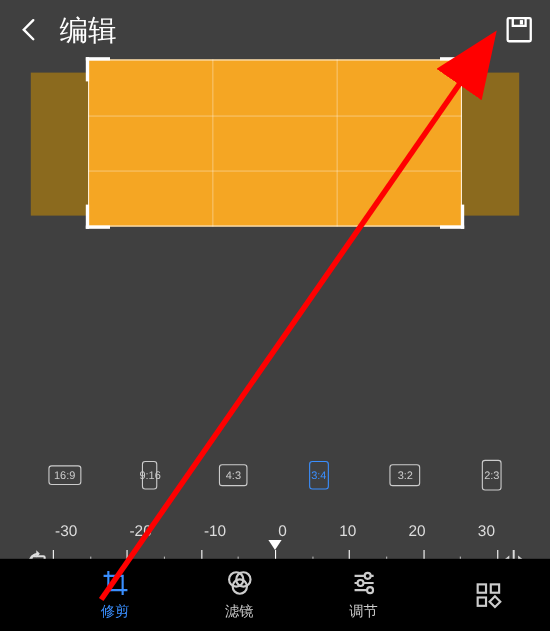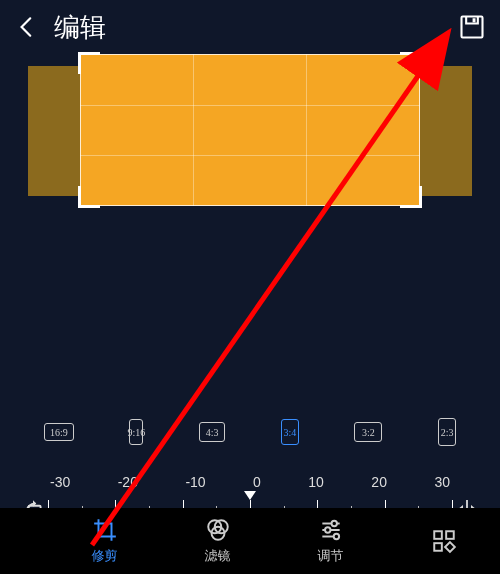--- a/index.html
+++ b/index.html
@@ -1,17 +1,17 @@
 <!DOCTYPE html>
 <html><head>
 <meta charset="utf-8">
 <style>
   * { box-sizing: border-box; margin: 0; padding: 0; }
   html, body { width: 500px; height: 574px; background: #000; overflow: hidden; font-family: -apple-system, "Helvetica Neue", Arial, sans-serif; color: #fff; }
-  .screen { position: relative; width: 500px; height: 574px; background: #0f172a; }
+  .screen { position: relative; width: 500px; height: 574px; background: #404040; }
   .header { display: flex; align-items: center; height: 54px; padding: 0 14px; gap: 14px; }
   .back-icon svg, .save-icon svg { display:block; }
   .title { font-size: 26px; font-weight: 400; color:#fff; }
   .spacer { flex: 1; }
   .image-area { position: relative; width: 100%; height: 170px; }
   .img-bar-dim-left { position:absolute; left:28px; top:12px; width:52px; height:130px; background:#8b6a1e; }
   .img-bar-dim-right { position:absolute; right:28px; top:12px; width:52px; height:130px; background:#8b6a1e; }
   .img-bar-bright { position:absolute; left:80px; top:0; right:80px; height:152px; background:#f5a623; }
   .crop-frame { position:absolute; left:80px; top:0; right:80px; height:152px; pointer-events:none; }
   .crop-frame .corner { position:absolute; width:22px; height:22px; border:3px solid #fff; }
@@ -20,21 +20,21 @@
   .crop-frame .bl { left:-2px; bottom:-2px; border-right:none; border-top:none; }
   .crop-frame .br { right:-2px; bottom:-2px; border-left:none; border-top:none; }
   .crop-frame .gridline-v { position:absolute; top:0; bottom:0; width:1px; background:rgba(255,255,255,0.35); }
   .crop-frame .gv1 { left:33.3%; }
   .crop-frame .gv2 { left:66.6%; }
   .crop-frame .gridline-h { position:absolute; left:0; right:0; height:1px; background:rgba(255,255,255,0.35); }
   .crop-frame .gh1 { top:33.3%; }
   .crop-frame .gh2 { top:66.6%; }
   .crop-frame .border { position:absolute; inset:0; border:1px solid rgba(255,255,255,0.8); }
 
-  .ratio-bar { display:flex; justify-content:space-around; align-items:center; margin-top:184px; padding:0 16px; height:50px;font-family:Liberation Serif, serif; }
+  .ratio-bar { display:flex; justify-content:space-around; align-items:center; margin-top:184px; padding:0 16px; height:50px; }
   .ratio-item { display:flex; flex-direction:column; align-items:center; font-size:11px; color:#ccc; }
   .ratio-item.active { color:#3a8fff;justify-content:flex-end; }
   .ratio-box { display:flex; align-items:center; justify-content:center; border:1.5px solid #ccc; border-radius:3px; margin-bottom:2px; }
   .ratio-item.active .ratio-box { border-color:#3a8fff; }
   .rb-169 { width:30px; height:18px; }
   .rb-916 { width:14px; height:26px; }
   .rb-43  { width:26px; height:20px; }
   .rb-34  { width:18px; height:26px; }
   .rb-32  { width:28px; height:20px; }
   .rb-23  { width:18px; height:28px; }

